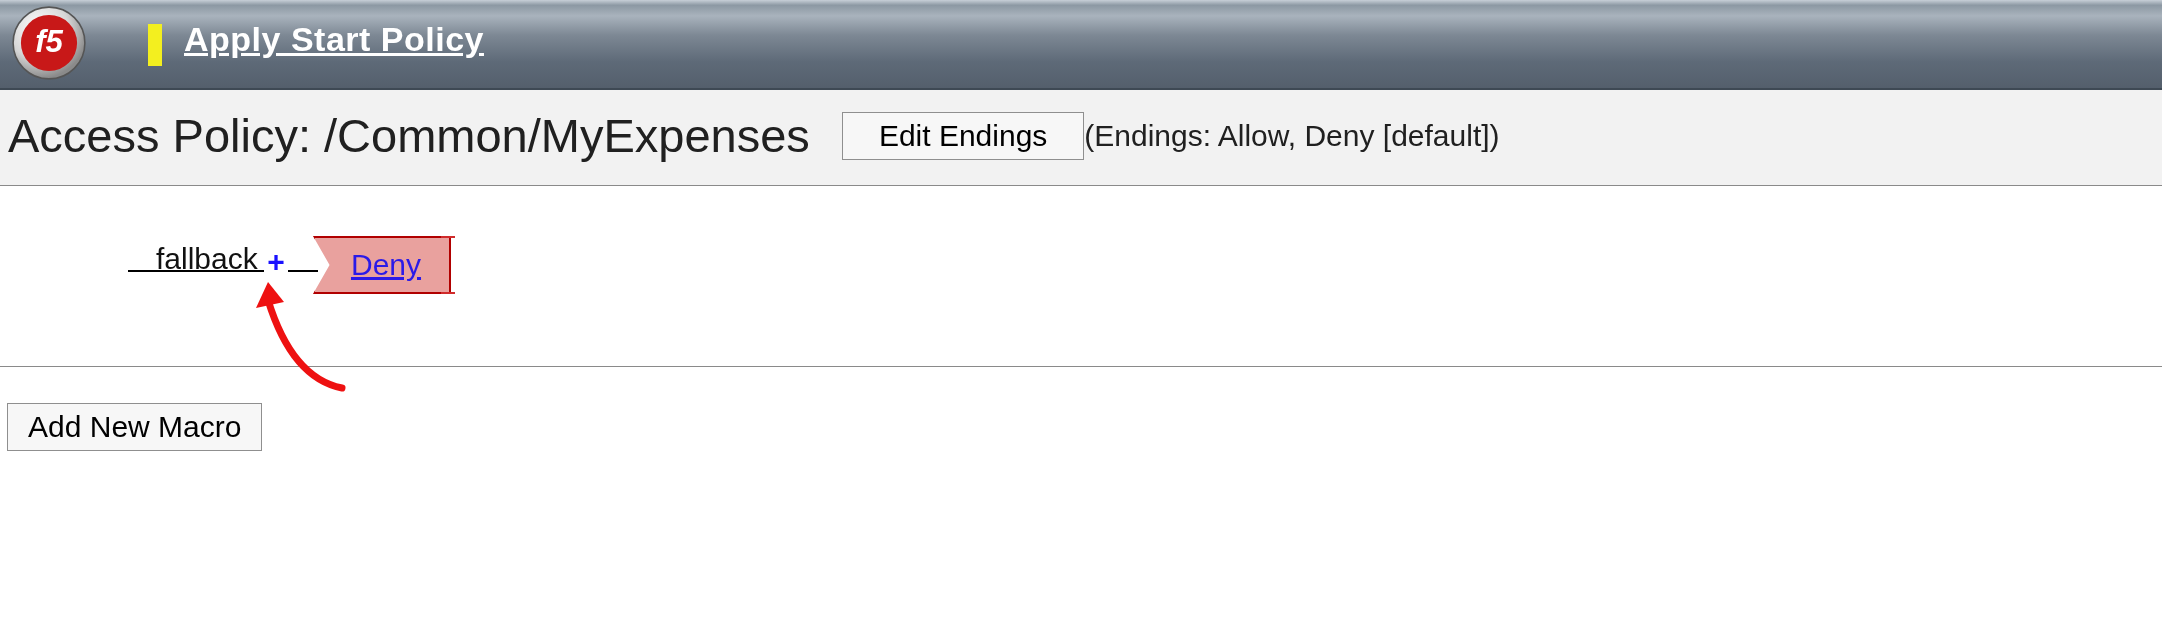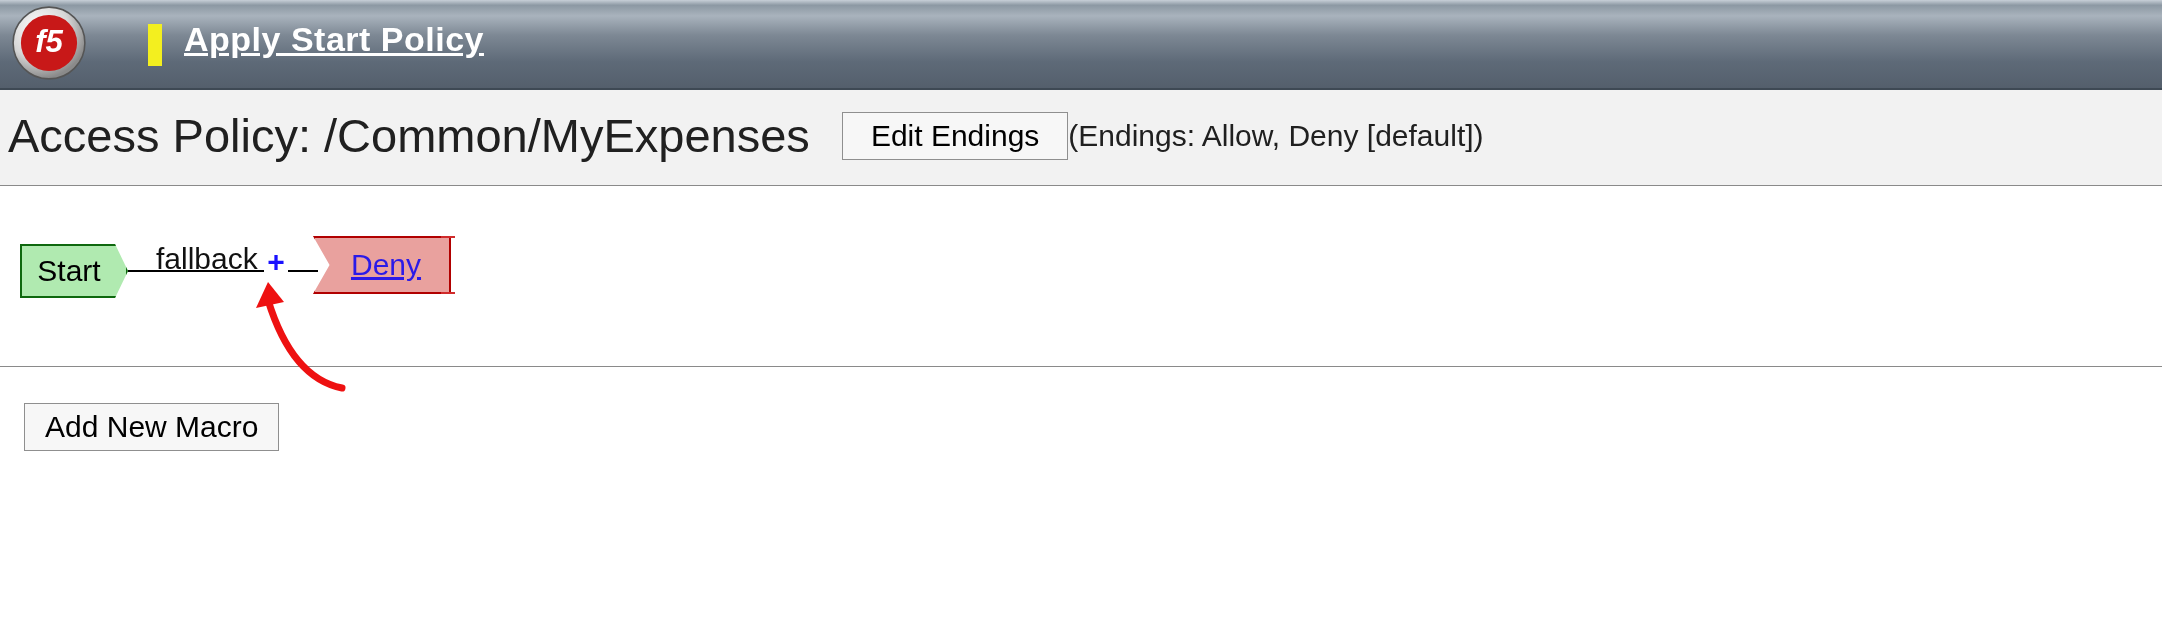--- a/index.html
+++ b/index.html
@@ -55,21 +55,21 @@
     align-items: center;
   }
   .policy-title {
     font-size: 47px;
     font-weight: 400;
     color: #202020;
   }
   .edit-endings-btn {
     font-family: Verdana, Arial, sans-serif;
     font-size: 30px;
-    padding: 6px 28px;
+    padding: 6px 36px;
     background: #f7f7f7;
     border: 1px solid #8f8f8f;
     cursor: pointer;
     margin-left: 32px;
   }
   .endings-text {
     font-size: 30px;
     color: #202020;
   }
   
@@ -156,21 +156,21 @@
   .arrow-svg {
     position: absolute;
     left: 252px;
     top: 92px;
     width: 120px;
     height: 120px;
     pointer-events: none;
   }
   
   .macro-section {
-    padding: 36px 20px 0 24px;
+    padding: 36px 20px 0 7px;
   }
   .add-macro-btn {
     font-family: Verdana, Arial, sans-serif;
     font-size: 30px;
     padding: 6px 20px;
     background: #f7f7f7;
     border: 1px solid #8f8f8f;
     cursor: pointer;
   }
 </style>
@@ -194,23 +194,20 @@
   <a class="banner-link" href="#">Apply Start Policy</a>
 </div>
 
 <div class="subheader">
   <span class="policy-title">Access Policy: /Common/MyExpenses</span>
   <button class="edit-endings-btn">Edit Endings</button>
   <span class="endings-text">(Endings: Allow, Deny [default])</span>
 </div>
 
 <div class="flow-area">
-  <div class="start-node">
-    <span class="start-label">Start</span>
-  </div>
 
   <div class="conn-line" style="left:128px; top:84px; width:136px;"></div>
   <span class="fallback-label">fallback</span>
 
   <span class="plus-node">+</span>
 
   <div class="conn-line" style="left:288px; top:84px; width:30px;"></div>
 
   <div class="deny-node">
     <span class="deny-link">Deny</span>

